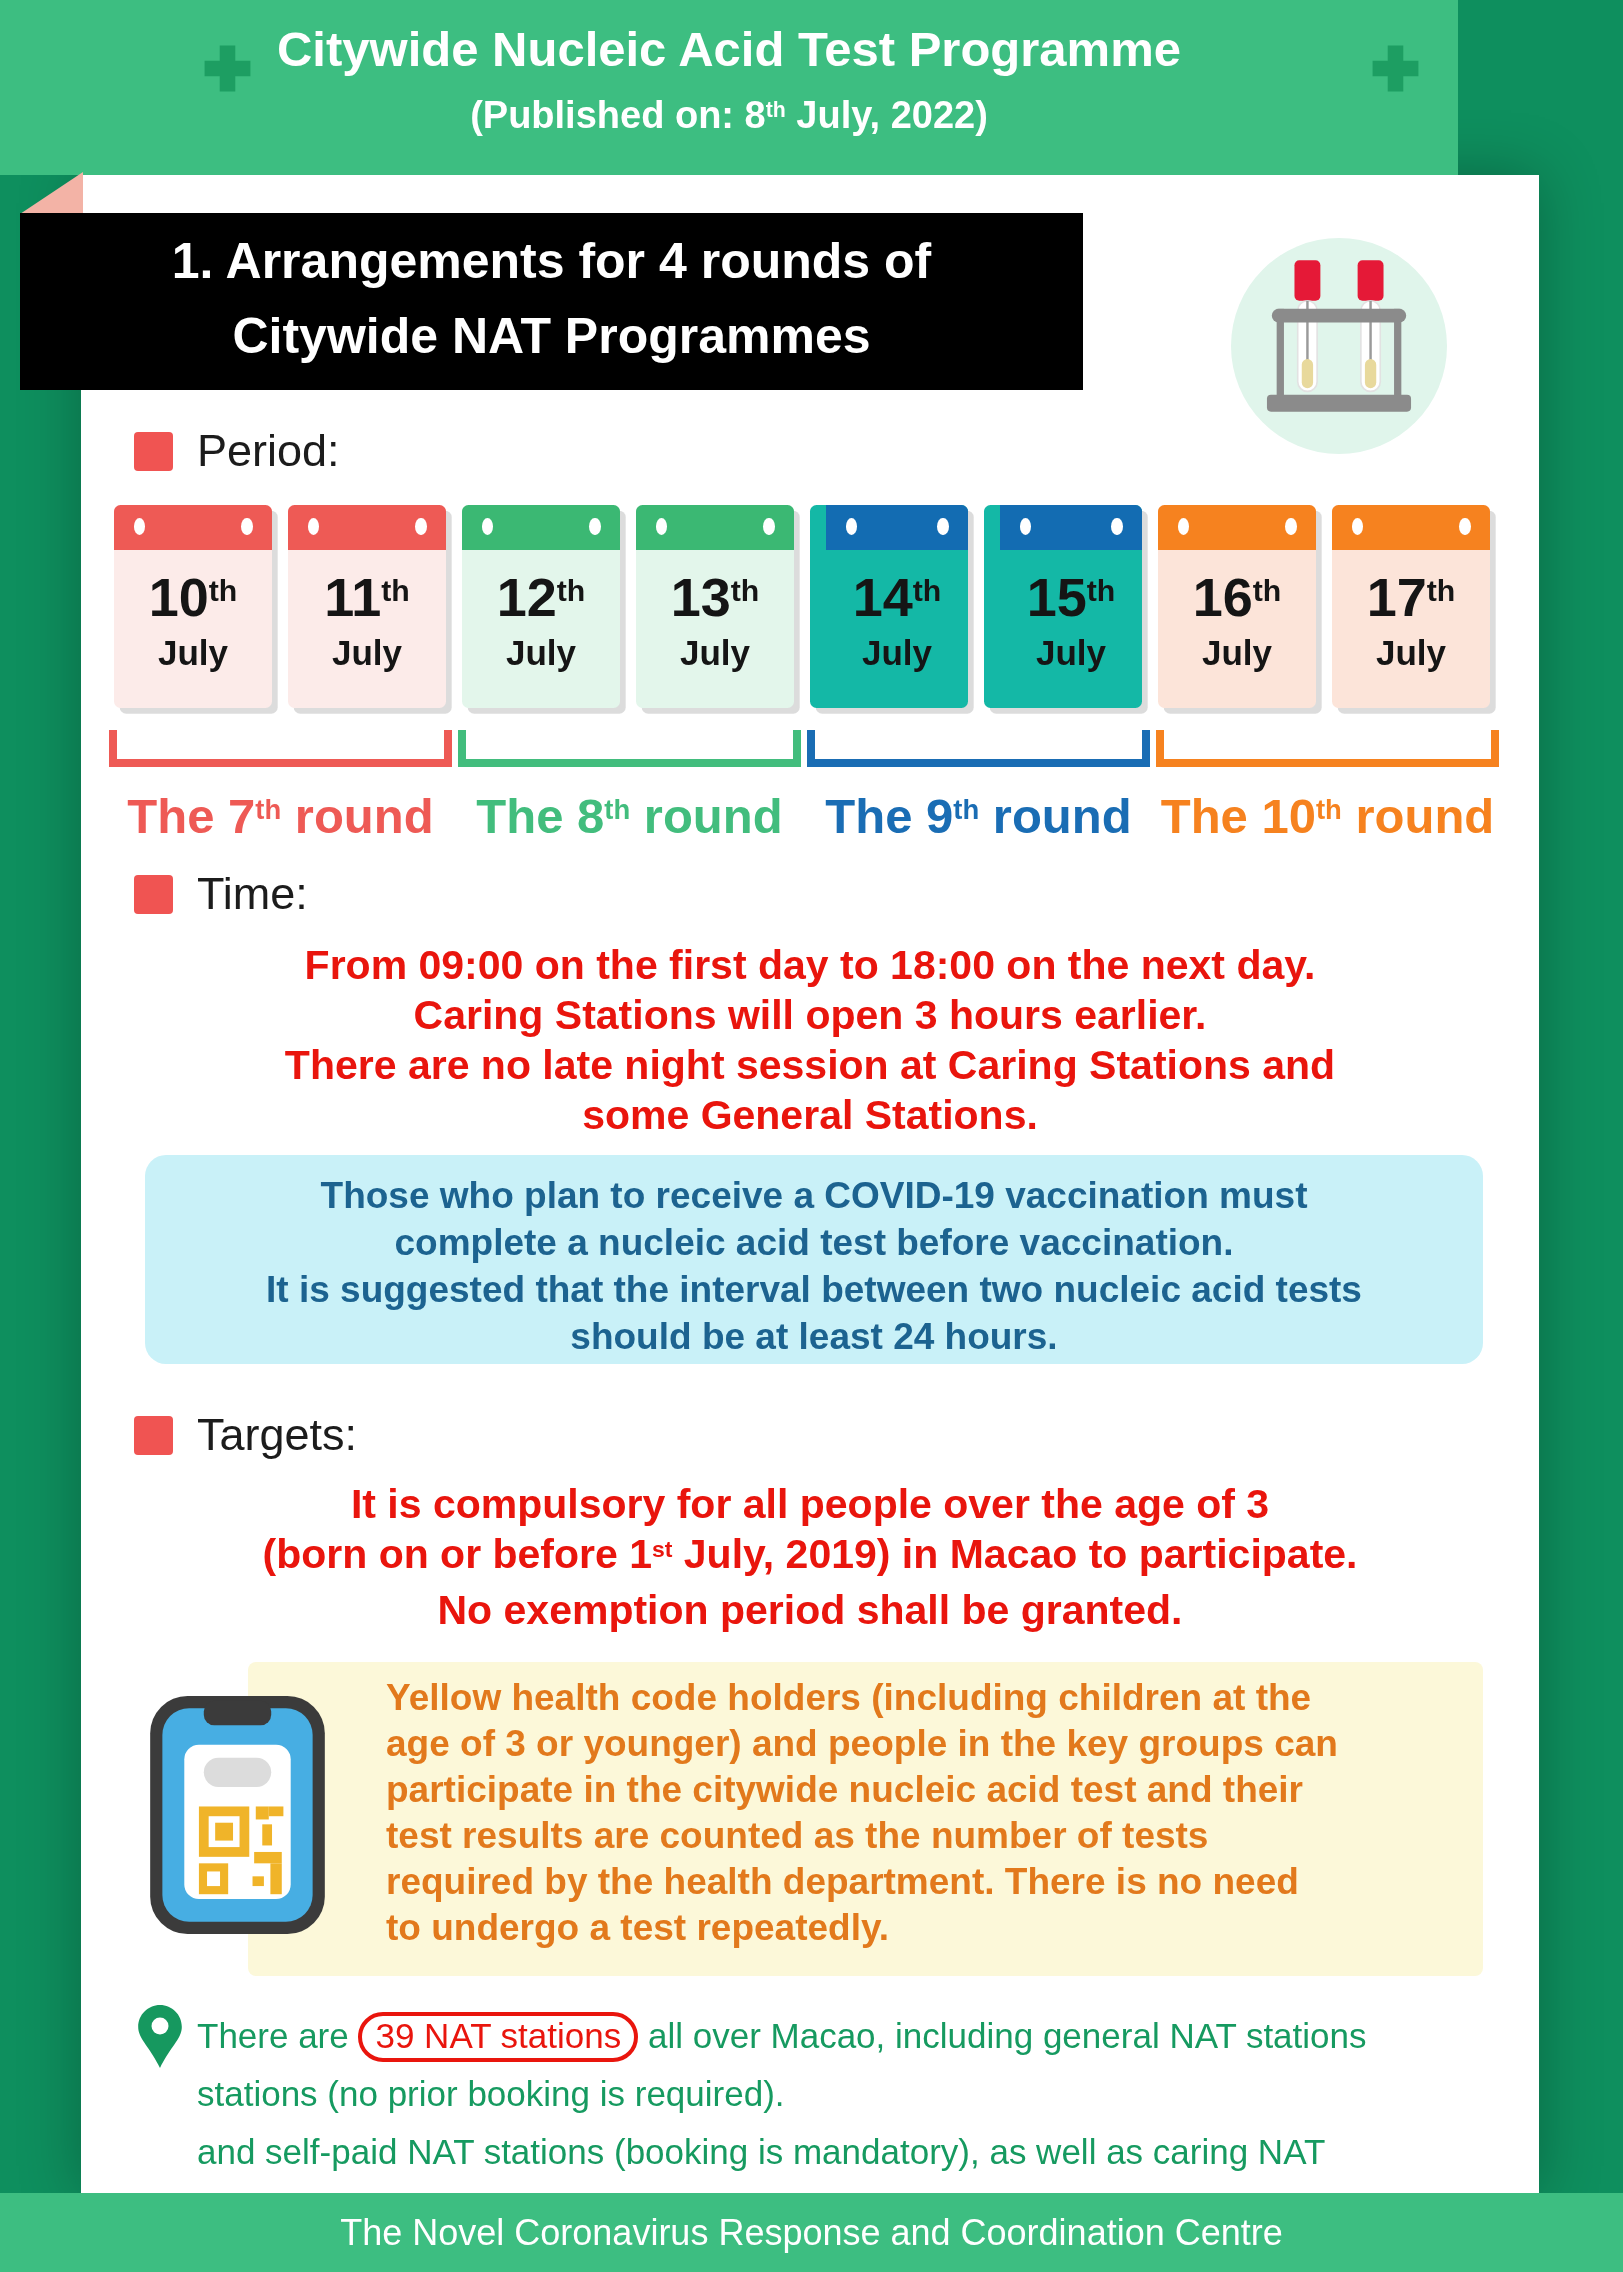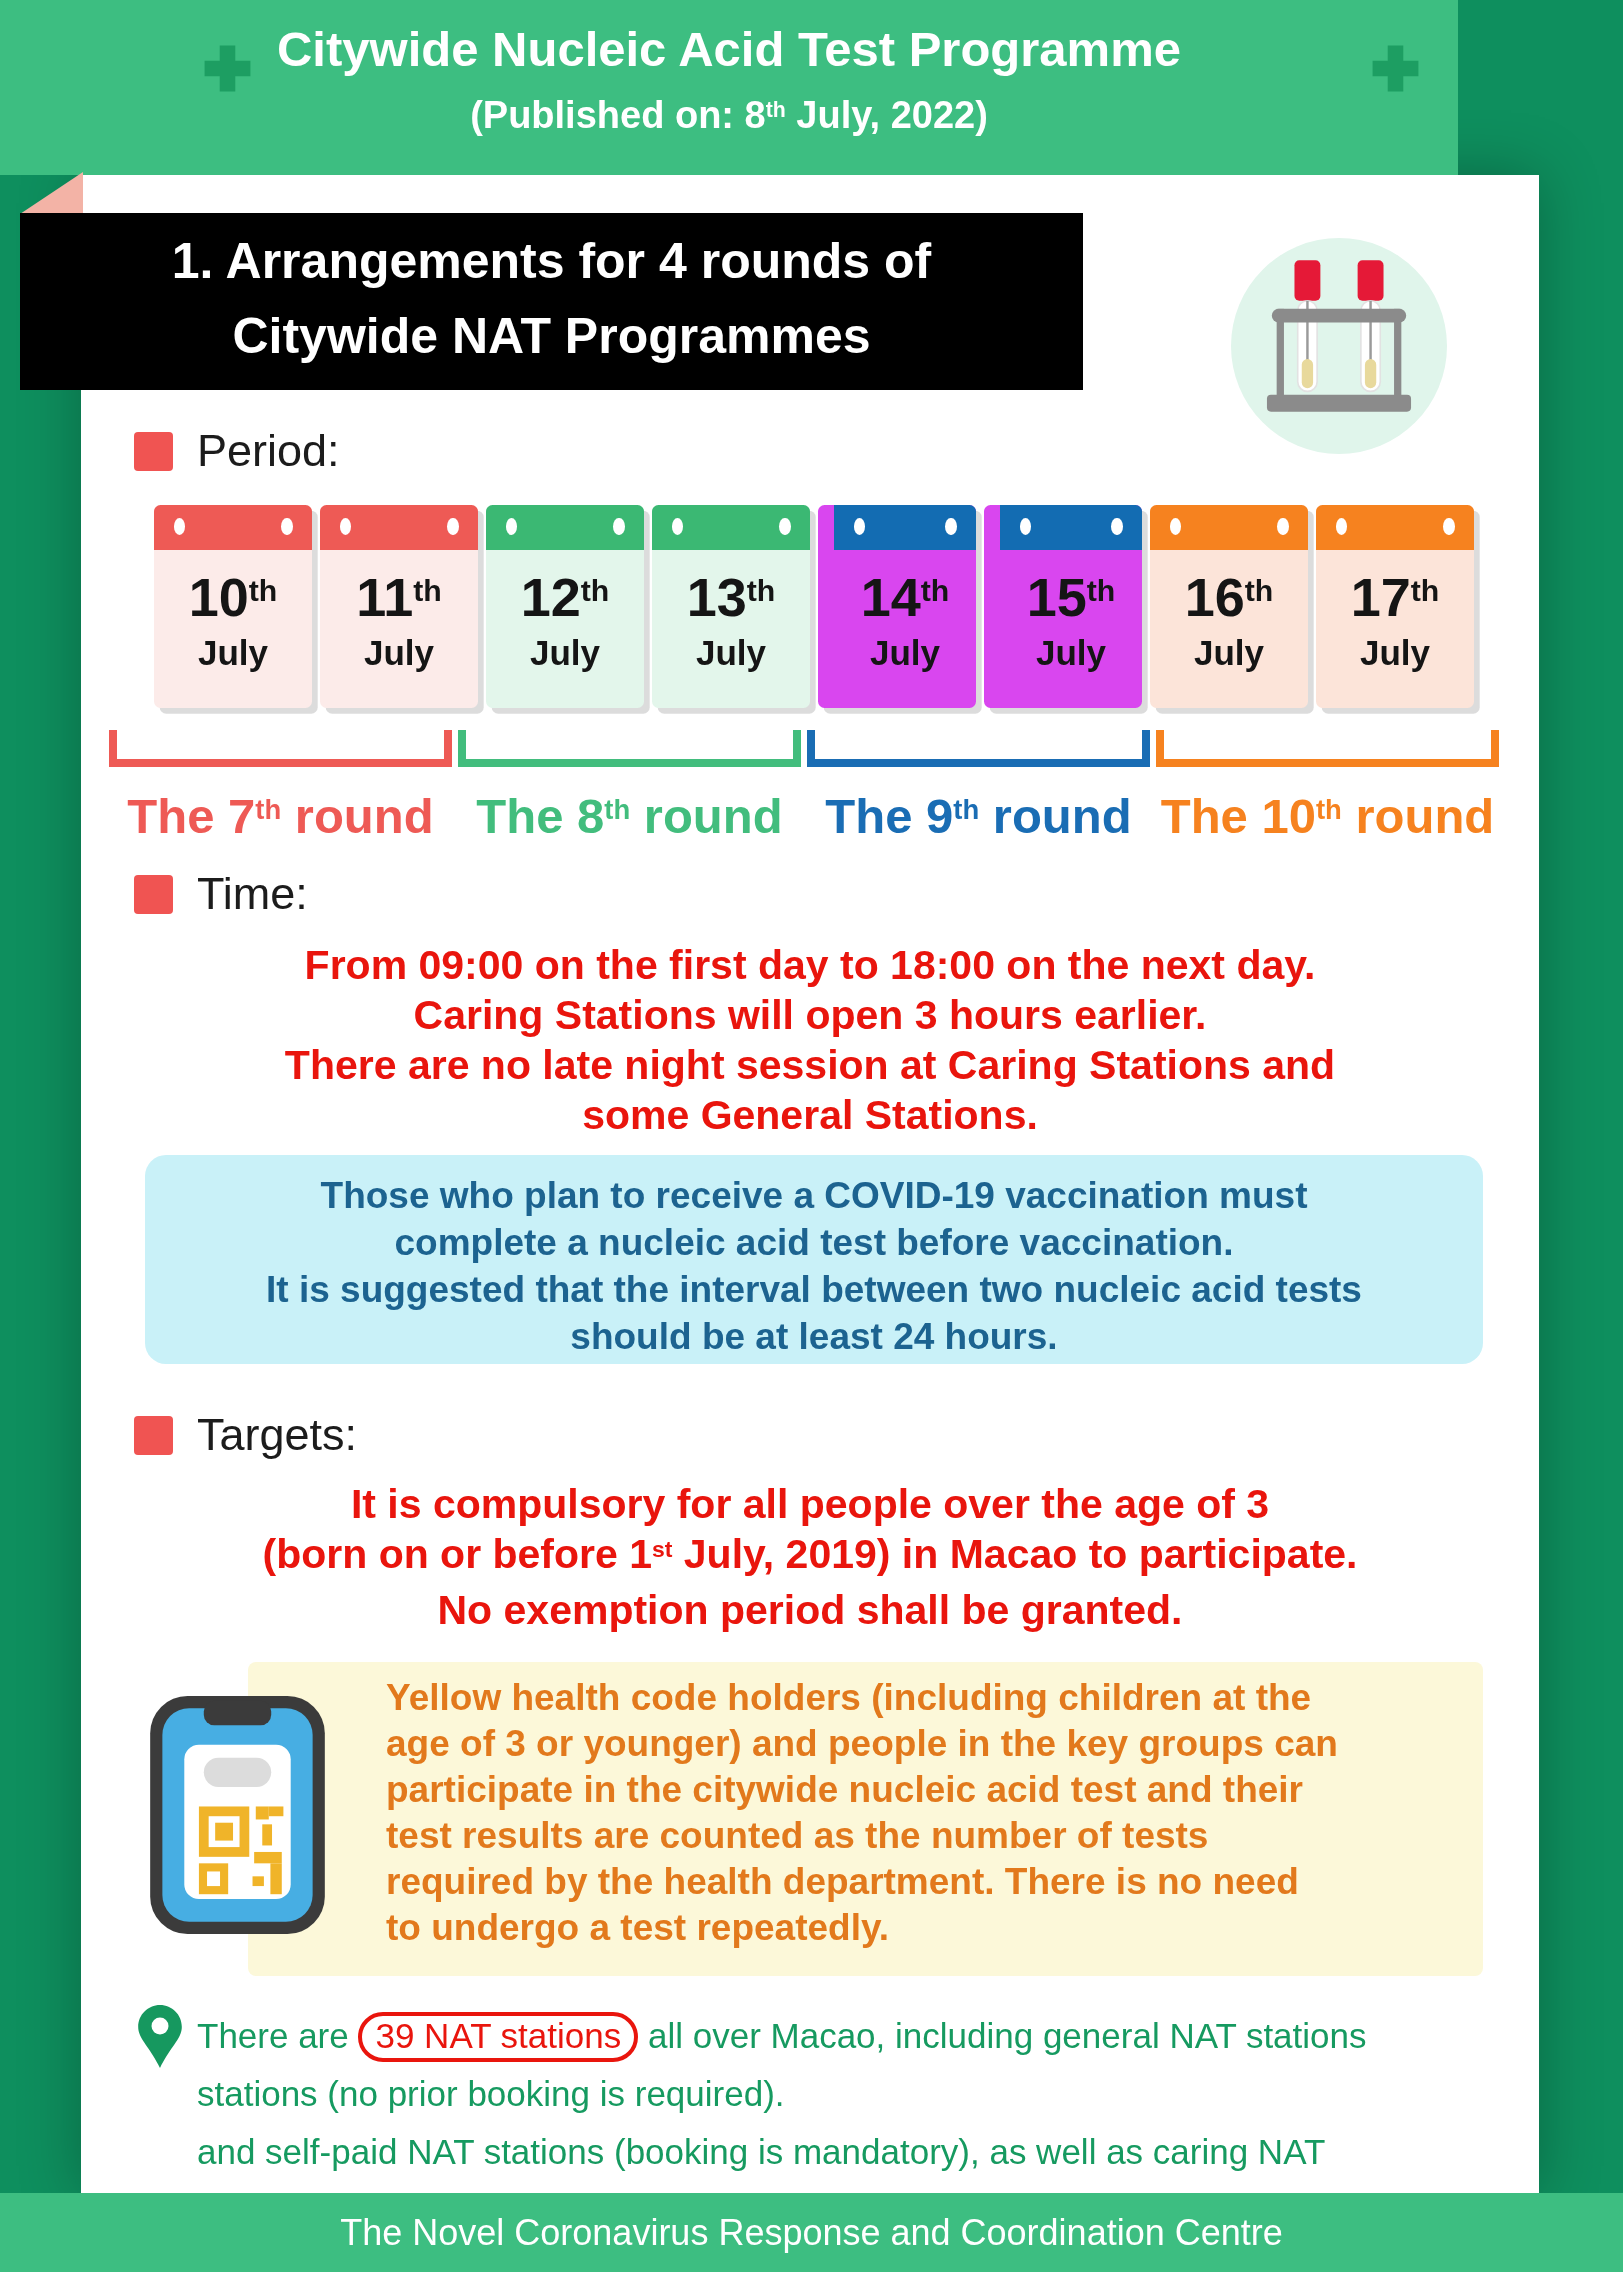--- a/index.html
+++ b/index.html
@@ -29,30 +29,30 @@
 
   
   .section-head { position:absolute; display:flex; align-items:center; gap:24px; z-index:4; }
   .bullet { width:39px; height:39px; background:#f05452; border-radius:4px; flex:0 0 auto; }
   .head-label { font-size:45px; font-weight:400; color:#1c1c1c; white-space:nowrap; }
   .head-period { left:134px; top:425px; }
   .head-time { left:134px; top:868px; }
   .head-targets { left:134px; top:1409px; }
 
   
-  .cal-row { position:absolute; left:114px; top:505px; display:flex; gap:8px; z-index:4;margin-left:40px; }
+  .cal-row { position:absolute; left:114px; top:505px; display:flex; gap:16px; z-index:4; }
   .cal { width:158px; height:203px; border-radius:6.5px; overflow:hidden; text-align:center; box-shadow:5.7px 5.7px 0 rgba(130,130,130,0.28); }
   .cal-head { height:45px; position:relative; }
   .dot { position:absolute; top:13px; width:11.4px; height:17px; background:#ffffff; border-radius:50%; }
   .dot-l { left:19.5px; } .dot-r { right:19.5px; }
   .cal-day { margin-top:19.5px; font-size:54px; font-weight:700; color:#151515; line-height:1; white-space:nowrap; }
   .cal-month { margin-top:9.7px; font-size:35px; font-weight:700; color:#151515; }
   .t-red { background:#fcebe9; }    .t-red .cal-head { background:#ee5a55; }
   .t-green { background:#e3f6eb; }  .t-green .cal-head { background:#3bb873; }
-  .t-blue { background:#d946ef;padding-left:16px; }   .t-blue .cal-head { background:#136cb2; }
+  .t-blue { background:#14b8a6;padding-left:16px; }   .t-blue .cal-head { background:#136cb2; }
   .t-orange { background:#fce4d9; } .t-orange .cal-head { background:#f6821f; }
 
   
   .bracket { position:absolute; top:730px; height:37px; width:343px; border-style:solid; border-top:none; border-width:0 8px 8px 8px; z-index:4; }
   .bk-0 { left:109px; border-color:#ee5a55; }
   .bk-1 { left:458px; border-color:#42bd7d; }
   .bk-2 { left:807px; border-color:#1a6db4; }
   .bk-3 { left:1156px; border-color:#f6821f; }
   .round-label { position:absolute; top:776px; width:343px; text-align:center; font-size:49px; font-weight:700; white-space:nowrap; z-index:4;margin-top:12px; }
   .rl-0 { left:109px; color:#ee5a55; }

